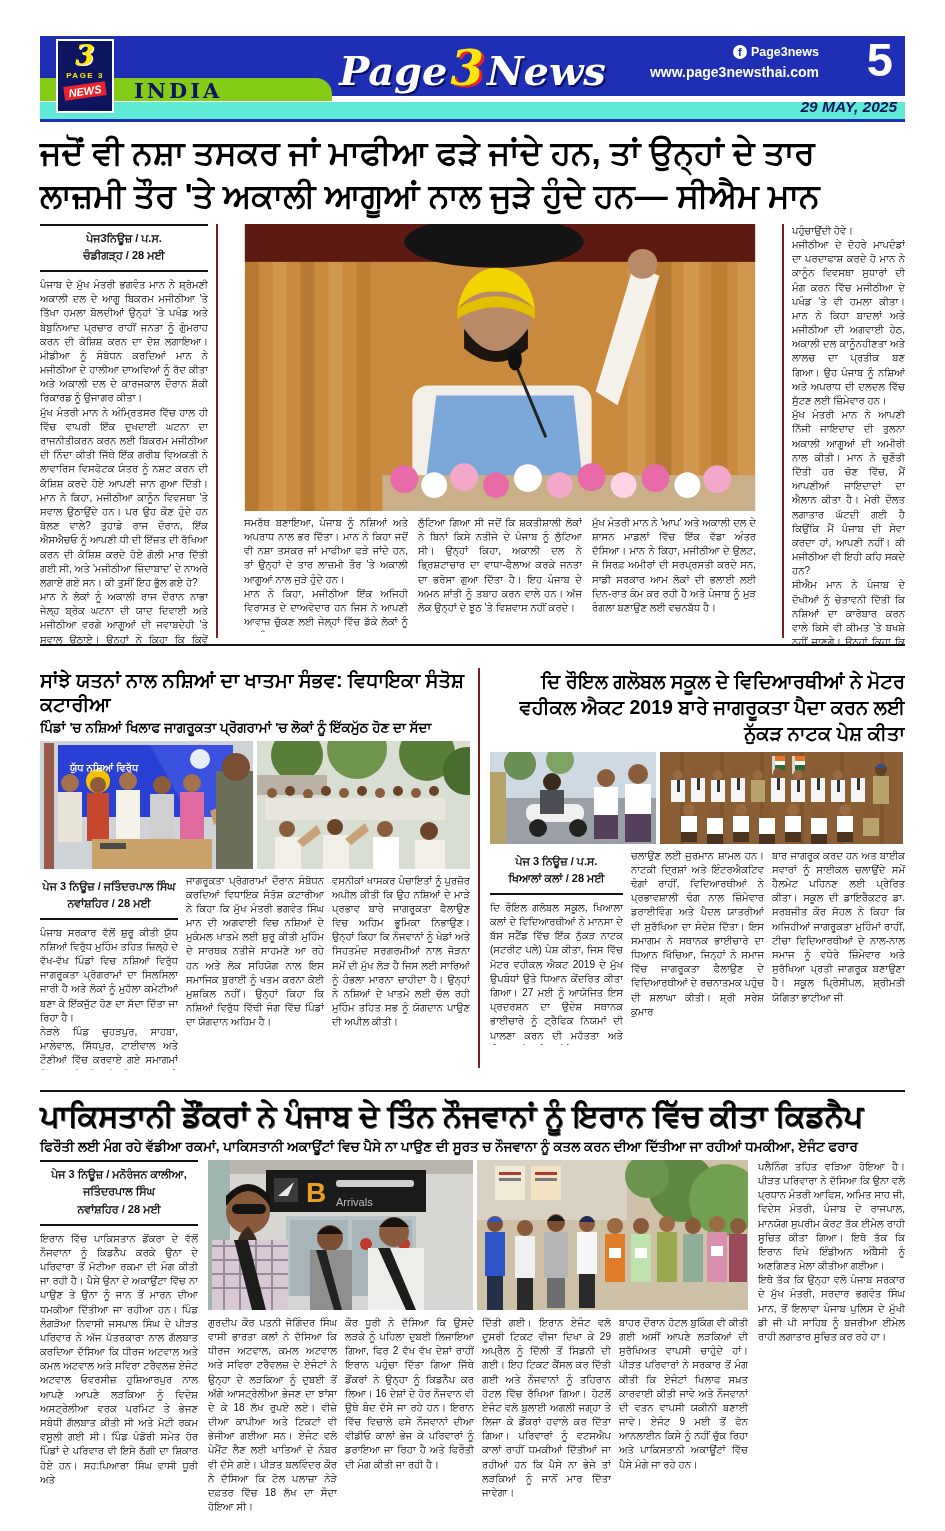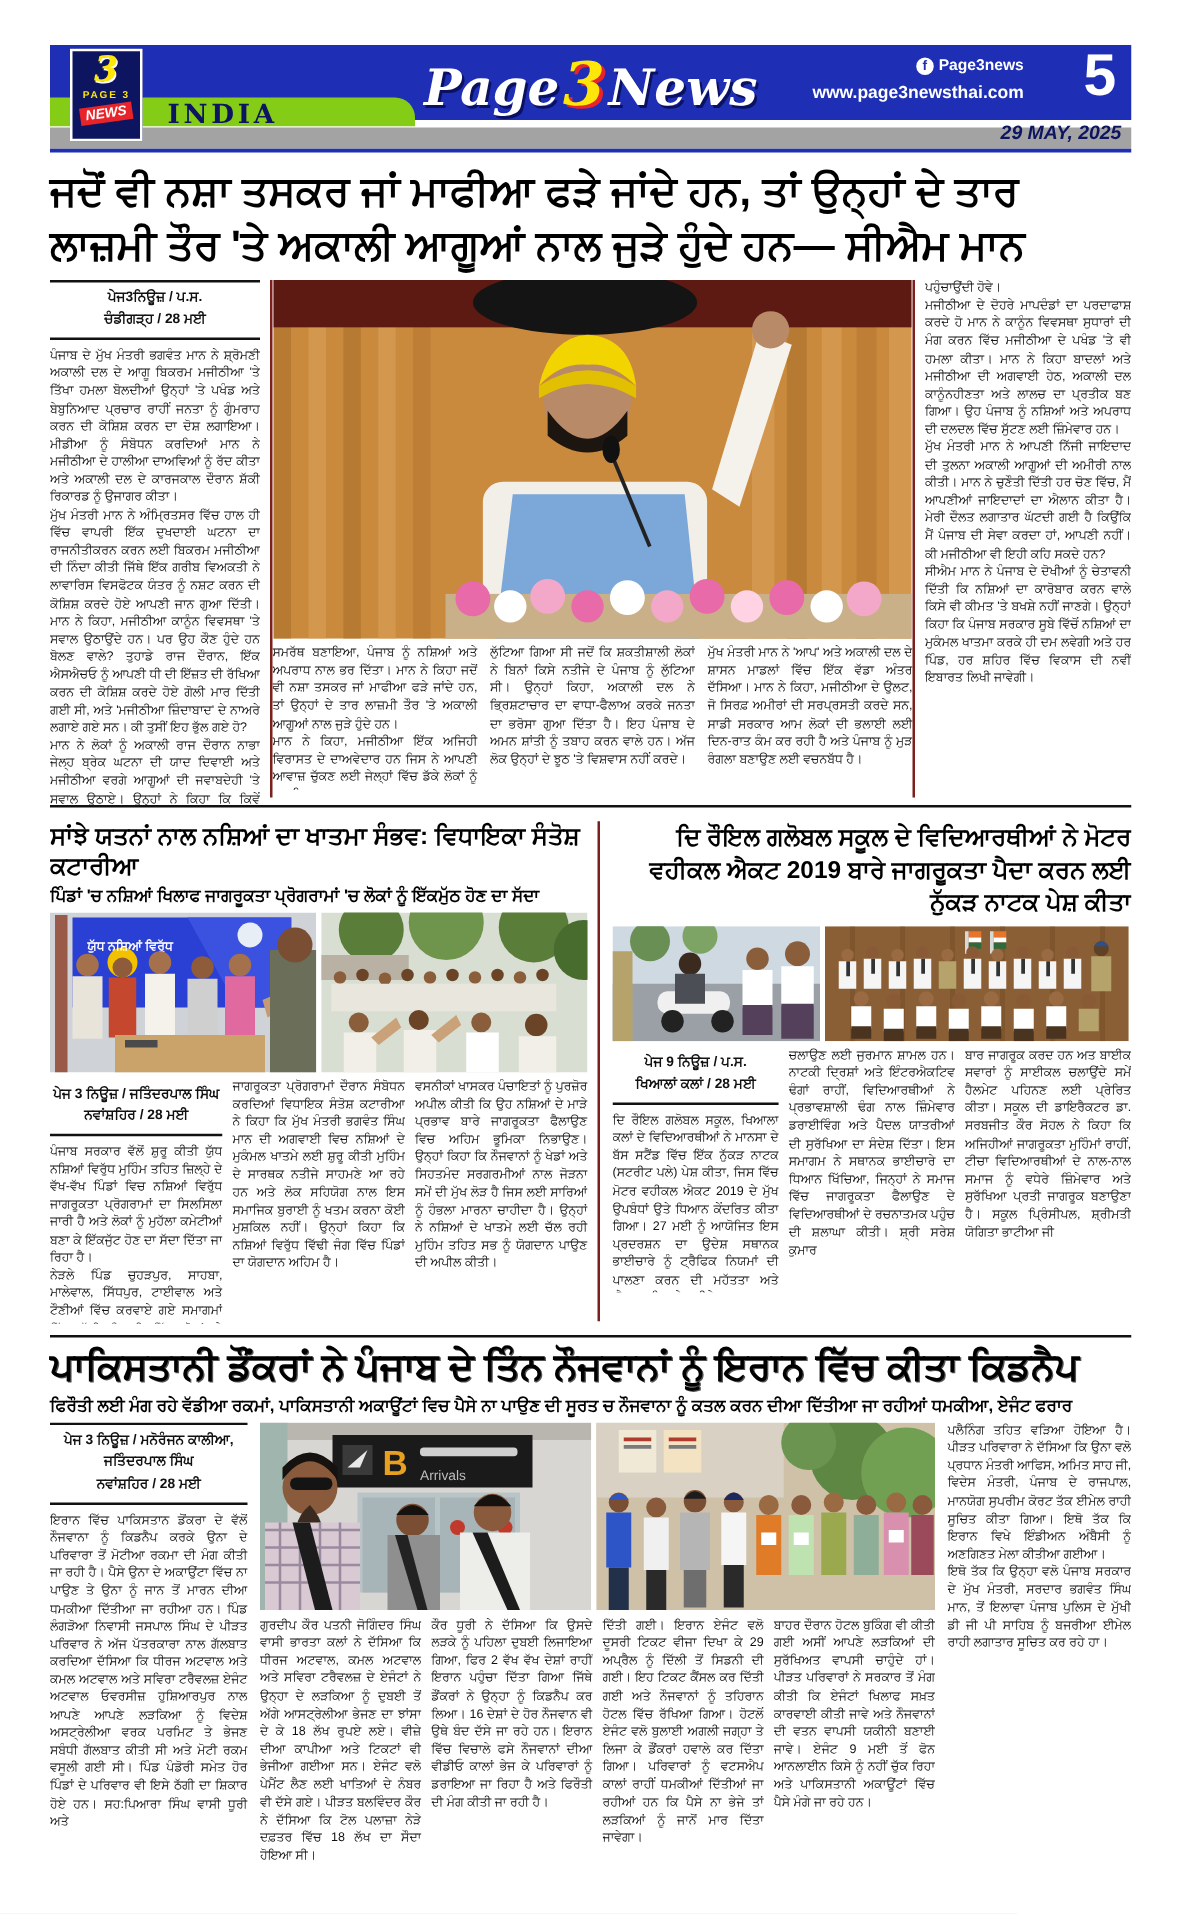--- a/index.html
+++ b/index.html
@@ -2,21 +2,21 @@
 <html><head>
 <meta charset="utf-8">
 <style>
   html,body{margin:0;padding:0;background:#e9e7e2;}
   .page{width:945px;height:1531px;background:#fff;box-sizing:border-box;
         padding:36px 40px 8px 40px;margin:0 auto;position:relative;overflow:hidden;
         font-family:"Liberation Sans",sans-serif;color:#111;}
   
   .masthead{position:relative;height:86px;}
   .mast-blue{position:absolute;left:0;right:0;top:0;bottom:26px;background:#1e2fb5;}
-  .mast-yellow{position:absolute;left:0;right:0;bottom:3px;height:17px;background:#a3a3a3;}
+  .mast-yellow{position:absolute;left:0;right:0;bottom:3px;height:17px;background:#5eead4;}
   .mast-rule{position:absolute;left:0;right:0;bottom:0;height:3px;background:#1e2fb5;}
   .logo-box{position:absolute;left:16px;top:3px;width:58px;height:74px;background:#0d1560;
             border:2px solid #fff;z-index:4;text-align:center;box-sizing:border-box;}
   .logo-3{color:#ffe60a;font:italic 800 28px "DejaVu Serif",serif;line-height:30px;text-shadow:1px 1px 0 #fff;}
   .logo-page3{color:#ffe60a;font-size:8px;font-weight:700;letter-spacing:1.5px;}
   .logo-news{background:#e8242a;color:#fff;font-style:italic;font-weight:800;font-size:11px;
              transform:rotate(-8deg);margin:4px 6px 0 6px;line-height:14px;}
   .india-band{position:absolute;left:0;top:42px;width:292px;height:23px;background:#84cc16;
               border-radius:0 16px 0 0;z-index:2;color:#0d1560;
               font:800 21px "DejaVu Serif",serif;letter-spacing:3px;padding-left:94px;box-sizing:border-box;}
@@ -34,28 +34,28 @@
   
   .lead-head{font-size:33px;font-weight:800;line-height:1.3;margin:10px 0 6px;color:#000;}
   .body-txt{font-size:10px;line-height:1.42;text-align:justify;white-space:pre-line;color:#111;overflow:hidden;}
   .byline{text-align:center;font-weight:700;font-size:11px;border-bottom:2px solid #111;
           padding:4px 0 5px;margin-bottom:6px;line-height:1.6;}
   .byline.topline{border-top:2px solid #111;}
   h2.mid-head{font-size:19.5px;font-weight:800;margin:0 0 3px;color:#000;line-height:1.25;}
   .subhead{font-size:13.5px;font-weight:700;margin:0 0 5px;color:#000;}
   svg{display:block;}
   
-  .lead-body{display:flex;gap:0;height:414px;overflow:hidden;border-bottom:2px solid #111;padding-bottom:6px;}
+  .lead-body{display:flex;gap:26px;height:414px;overflow:hidden;border-bottom:2px solid #111;padding-bottom:6px;}
   .lead-left{flex:0 0 168px;border-right:2px solid #7d1f1f;padding-right:8px;}
   .lead-center{flex:0 0 512px;}
   .lead-right{flex:1;border-left:2px solid #7d1f1f;padding-left:8px;}
   .lead-cols{display:flex;gap:10px;height:116px;overflow:hidden;margin-top:5px;}
   .lead-cols .body-txt{flex:1;}
   
-  .mid{display:flex;gap:10px;border-bottom:2px solid #111;padding:11px 0;height:400px;overflow:hidden;}
+  .mid{display:flex;gap:10px;border-bottom:2px solid #111;padding:22px 0;height:400px;overflow:hidden;}
   .mid-left{flex:0 0 430px;border-right:2px solid #7d1f1f;padding-right:8px;}
   .mid-right{flex:1;}
   .mid-photos{display:flex;gap:4px;margin-top:2px;}
   .mid-body{display:flex;gap:8px;height:196px;overflow:hidden;margin-top:5px;}
   .mid-body .col{flex:1;overflow:hidden;}
   .mr-head{font-size:19.5px;font-weight:800;text-align:right;margin:0 0 5px;line-height:1.35;color:#000;}
   
   .bottom{padding-top:6px;}
   .bottom-head{font-size:30px;font-weight:800;margin:0 0 5px;color:#000;line-height:1.2;
                text-shadow:1px 1px 0 #555;}
@@ -378,21 +378,21 @@
             <g transform="translate(204,54)">
                 <circle cx="7" cy="6" r="6" fill="#8a5a36"></circle>
                 <rect x="-1" y="12" width="16" height="18" fill="#b5a36b"></rect>
               </g>
           </g>
         </svg>
       </div>
       <div class="mid-body">
         <div class="col">
           <div class="byline">
-            <div>ਪੇਜ 9 ਨਿਊਜ਼ / ਪ.ਸ.</div>
+            <div>ਪੇਜ 3 ਨਿਊਜ਼ / ਪ.ਸ.</div>
             <div>ਖਿਆਲਾਂ ਕਲਾਂ / 28 ਮਈ</div>
           </div>
           <div class="body-txt">ਦਿ ਰੌਇਲ ਗਲੋਬਲ ਸਕੂਲ, ਖਿਆਲਾ ਕਲਾਂ ਦੇ ਵਿਦਿਆਰਥੀਆਂ ਨੇ ਮਾਨਸਾ ਦੇ ਬੱਸ ਸਟੈਂਡ ਵਿੱਚ ਇੱਕ ਨੁੱਕੜ ਨਾਟਕ (ਸਟਰੀਟ ਪਲੇ) ਪੇਸ਼ ਕੀਤਾ, ਜਿਸ ਵਿੱਚ ਮੋਟਰ ਵਹੀਕਲ ਐਕਟ 2019 ਦੇ ਮੁੱਖ ਉਪਬੰਧਾਂ ਉਤੇ ਧਿਆਨ ਕੇਂਦਰਿਤ ਕੀਤਾ ਗਿਆ। 27 ਮਈ ਨੂੰ ਆਯੋਜਿਤ ਇਸ ਪ੍ਰਦਰਸ਼ਨ ਦਾ ਉਦੇਸ਼ ਸਥਾਨਕ ਭਾਈਚਾਰੇ ਨੂੰ ਟ੍ਰੈਫਿਕ ਨਿਯਮਾਂ ਦੀ ਪਾਲਣਾ ਕਰਨ ਦੀ ਮਹੱਤਤਾ ਅਤੇ ਐਕਟ ਤਹਿਤ ਪੇਸ਼ ਕੀਤੇ</div>
         </div>
         <div class="col body-txt">ਚਲਾਉਣ ਲਈ ਜੁਰਮਾਨ ਸ਼ਾਮਲ ਹਨ। ਨਾਟਕੀ ਦ੍ਰਿਸ਼ਾਂ ਅਤੇ ਇੰਟਰਐਕਟਿਵ ਢੰਗਾਂ ਰਾਹੀਂ, ਵਿਦਿਆਰਥੀਆਂ ਨੇ ਪ੍ਰਭਾਵਸ਼ਾਲੀ ਢੰਗ ਨਾਲ ਜ਼ਿੰਮੇਵਾਰ ਡਰਾਈਵਿੰਗ ਅਤੇ ਪੈਦਲ ਯਾਤਰੀਆਂ ਦੀ ਸੁਰੱਖਿਆ ਦਾ ਸੰਦੇਸ਼ ਦਿੱਤਾ। ਇਸ ਸਮਾਗਮ ਨੇ ਸਥਾਨਕ ਭਾਈਚਾਰੇ ਦਾ ਧਿਆਨ ਖਿੱਚਿਆ, ਜਿਨ੍ਹਾਂ ਨੇ ਸਮਾਜ ਵਿੱਚ ਜਾਗਰੂਕਤਾ ਫੈਲਾਉਣ ਦੇ ਵਿਦਿਆਰਥੀਆਂ ਦੇ ਰਚਨਾਤਮਕ ਪਹੁੰਚ ਦੀ ਸ਼ਲਾਘਾ ਕੀਤੀ। ਸ਼੍ਰੀ ਸਰੇਸ਼ ਕੁਮਾਰ</div>
         <div class="col body-txt">ਬਾਰ ਜਾਗਰੂਕ ਕਰਦ ਹਨ ਅਤ ਬਾਈਕ ਸਵਾਰਾਂ ਨੂੰ ਸਾਈਕਲ ਚਲਾਉਂਦੇ ਸਮੇਂ ਹੈਲਮੇਟ ਪਹਿਨਣ ਲਈ ਪ੍ਰੇਰਿਤ ਕੀਤਾ। ਸਕੂਲ ਦੀ ਡਾਇਰੈਕਟਰ ਡਾ. ਸਰਬਜੀਤ ਕੌਰ ਸੋਹਲ ਨੇ ਕਿਹਾ ਕਿ ਅਜਿਹੀਆਂ ਜਾਗਰੂਕਤਾ ਮੁਹਿੰਮਾਂ ਰਾਹੀਂ, ਟੀਚਾ ਵਿਦਿਆਰਥੀਆਂ ਦੇ ਨਾਲ-ਨਾਲ ਸਮਾਜ ਨੂੰ ਵਧੇਰੇ ਜ਼ਿੰਮੇਵਾਰ ਅਤੇ ਸੁਰੱਖਿਆ ਪ੍ਰਤੀ ਜਾਗਰੂਕ ਬਣਾਉਣਾ ਹੈ। ਸਕੂਲ ਪ੍ਰਿੰਸੀਪਲ, ਸ਼੍ਰੀਮਤੀ ਯੋਗਿਤਾ ਭਾਟੀਆ ਜੀ</div>
       </div>
     </div>
   </section>
 

